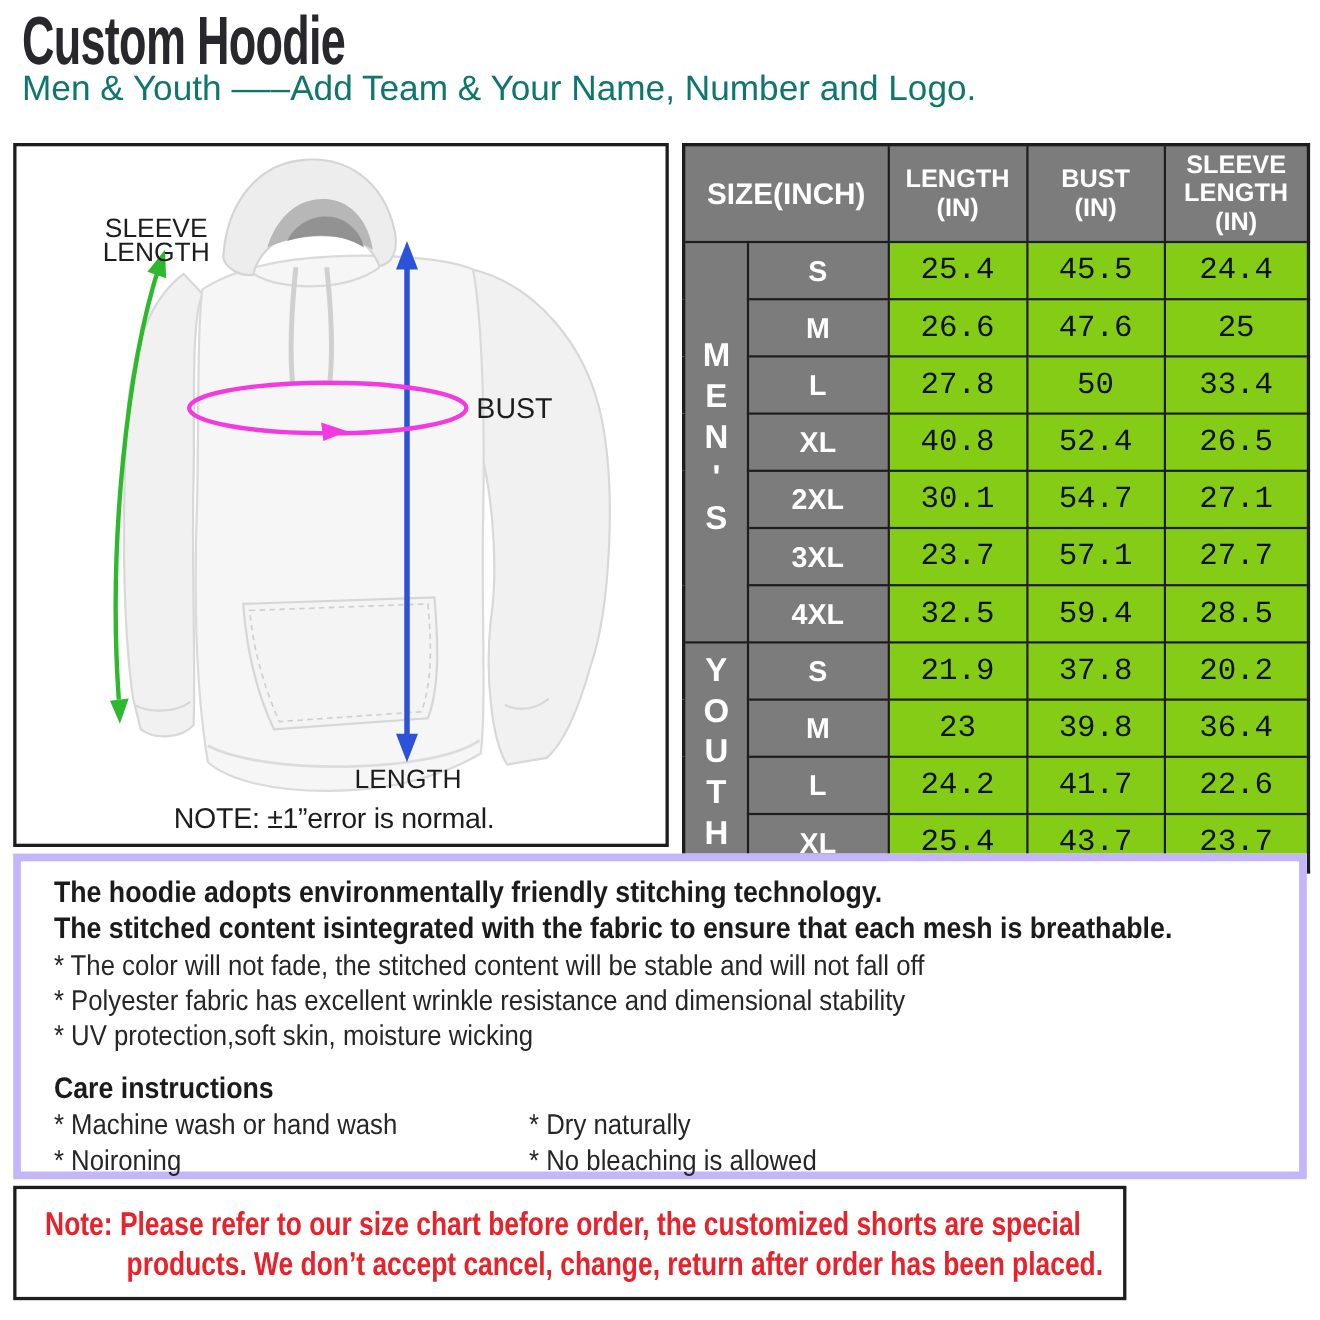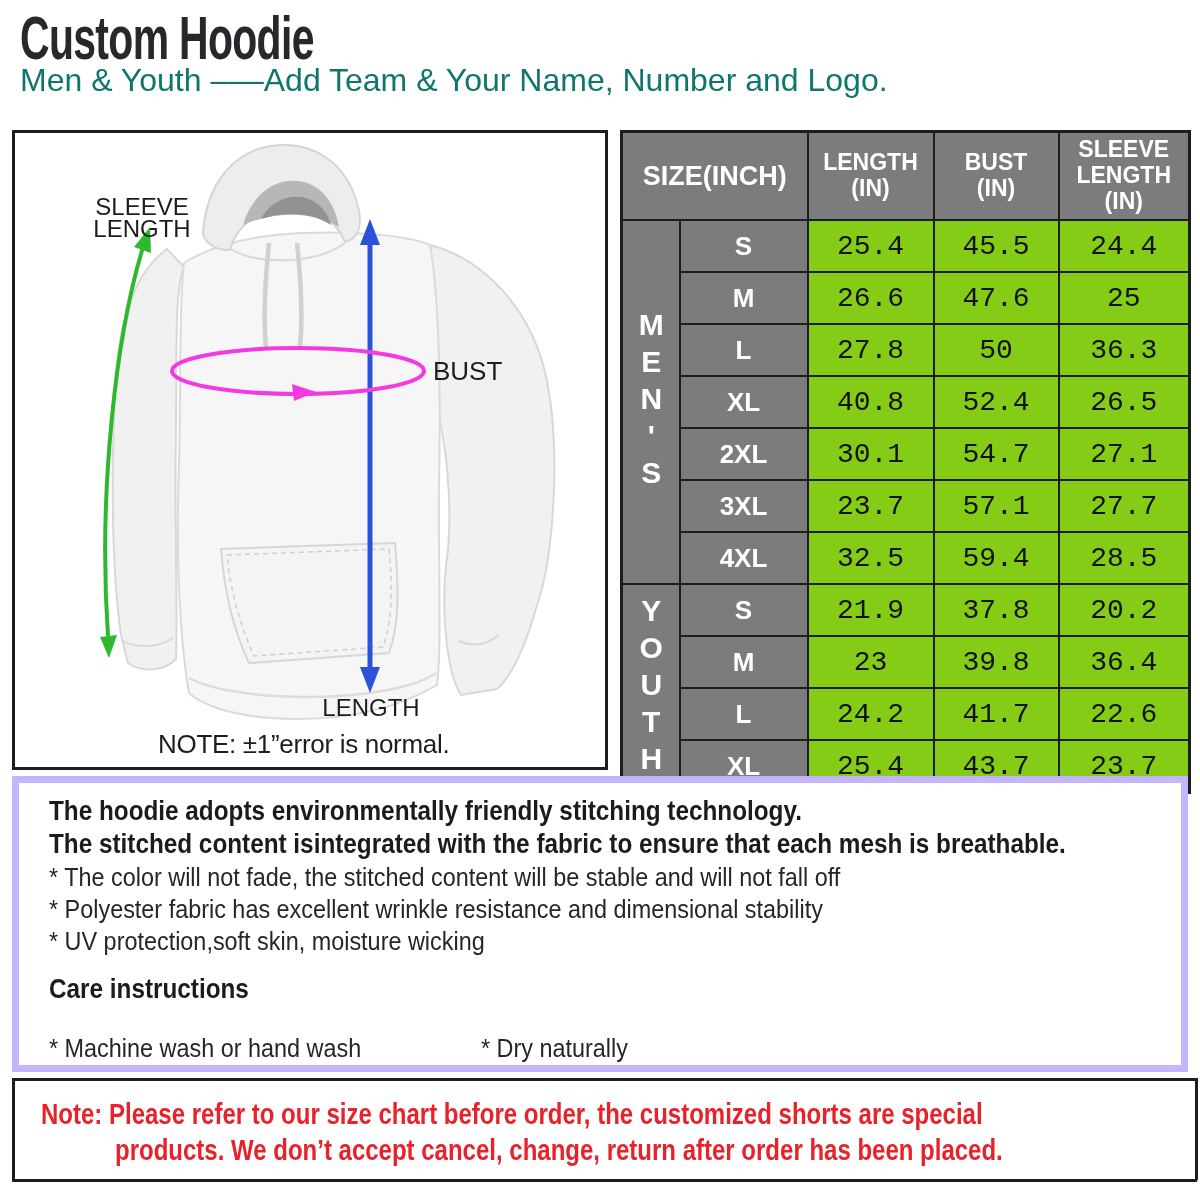--- a/index.html
+++ b/index.html
@@ -27,28 +27,28 @@
   .size-lbl{background:#7c7c7c;color:#fff;font-weight:bold;font-size:26px;height:50px;}
   .val{font-size:28px;color:#111;background:#84cc16;font-family:Liberation Mono, monospace;}
 
   
   .desc-box{position:absolute;left:12px;top:776px;width:1176px;height:296px;border:7px solid #c4b5fd;
             box-sizing:border-box;background:#fff;padding:12px 0 0 30px;}
   .desc-box .ln{white-space:nowrap;transform:scaleX(0.9);transform-origin:0 50%;}
   .d-bold{font-size:27px;font-weight:bold;line-height:33px;color:#1b1b1b;}
   .d-reg{font-size:26px;line-height:32px;color:#262626;}
   .care-title{margin-top:16px;}
-  .care-row{position:relative;height:33px;margin-top:26px;}
+  .care-row{position:relative;height:33px;}
   .care-row .c1,.care-row .c2{position:absolute;top:0;display:inline-block;white-space:nowrap;
          transform:scaleX(0.9);transform-origin:0 50%;font-size:26px;line-height:33px;color:#262626;}
   .care-row .c1{left:0;}
   .care-row .c2{left:432px;}
 
   
-  .note-box{position:absolute;left:12px;top:1078px;width:1186px;height:104px;border:3px solid #1d1d1d;
+  .note-box{position:absolute;left:12px;top:1078px;width:1012px;height:104px;border:3px solid #1d1d1d;
             box-sizing:border-box;background:#fff;padding-top:15px;}
   .note-box .nl{font-size:30px;font-weight:bold;line-height:36px;white-space:nowrap;
                 transform:scaleX(0.8);transform-origin:0 50%;}
   .note-box .nl1{margin-left:26px;}
   .note-box .nl2{margin-left:100px;}
 </style>
 </head>
 <body>
 
 <div class="canvas">
@@ -129,21 +129,21 @@
       <tr>
         <td class="size-lbl">M</td>
         <td class="val">26.6</td>
         <td class="val">47.6</td>
         <td class="val">25</td>
       </tr>
       <tr>
         <td class="size-lbl">L</td>
         <td class="val">27.8</td>
         <td class="val">50</td>
-        <td class="val">36.3</td>
+        <td class="val">33.4</td>
       </tr>
       <tr>
         <td class="size-lbl">XL</td>
         <td class="val">40.8</td>
         <td class="val">52.4</td>
         <td class="val">26.5</td>
       </tr>
       <tr>
         <td class="size-lbl">2XL</td>
         <td class="val">30.1</td>

